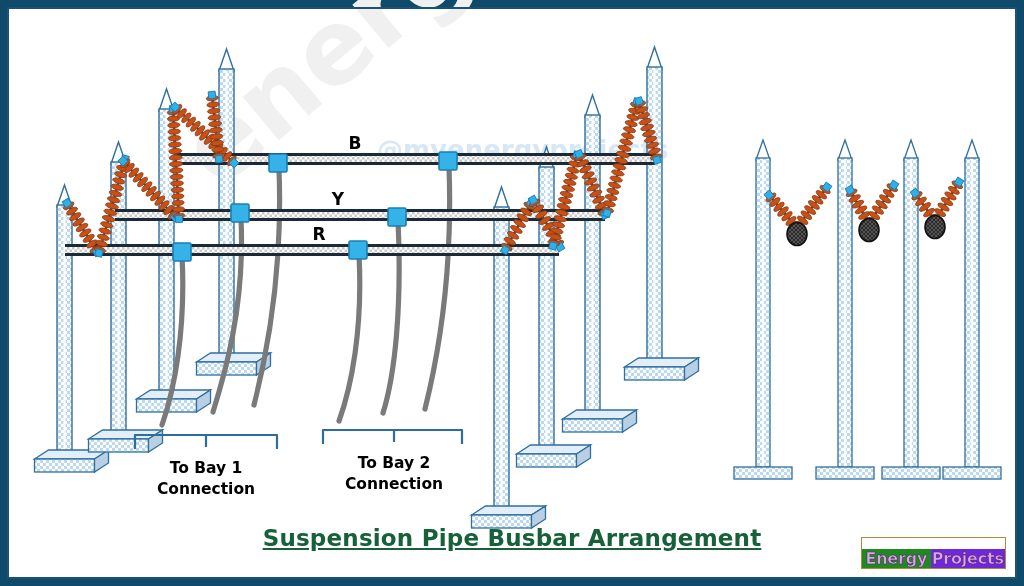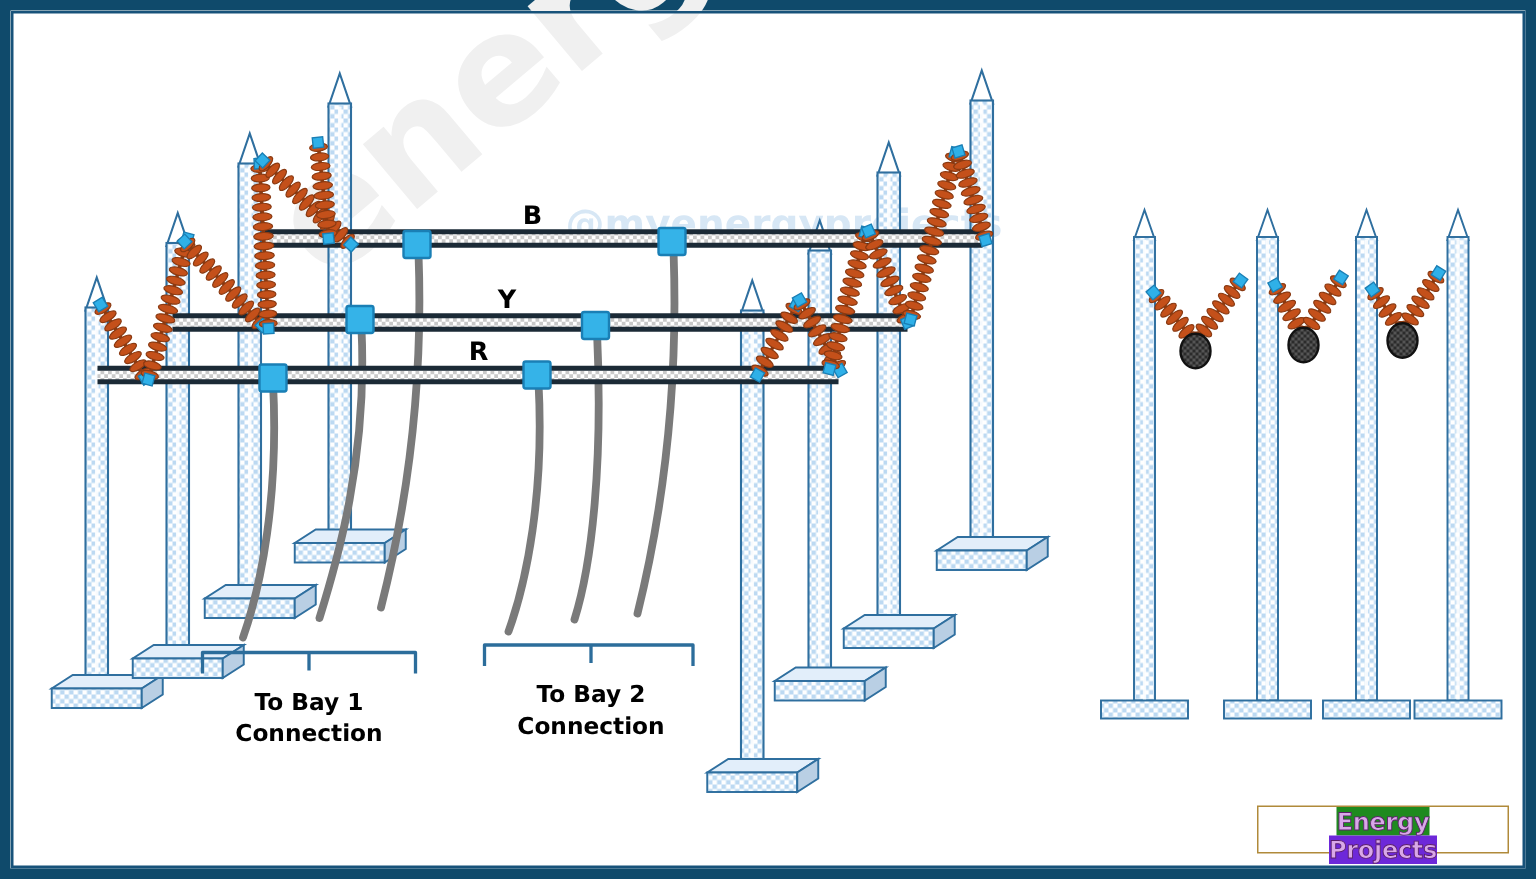--- a/index.html
+++ b/index.html
@@ -29,25 +29,24 @@
   .baylabel{
     font-family:"DejaVu Sans", sans-serif;
     font-size:15.5px;font-weight:bold;fill:#000;text-anchor:middle;
   }
   .phase{
     font-family:"DejaVu Sans", sans-serif;
     font-size:17px;font-weight:bold;fill:#000;text-anchor:middle;
   }
   #logo{
     position:absolute;right:11px;bottom:10px;
-    width:168px;height:32px;
+    width:145px;height:32px;
     border:1px solid #b08a3a;
-    display:flex;align-items:center;
+    display:flex;align-items:flex-end;
     box-sizing:border-box;
-    flex-direction:column;
   }
   #logo .lh{background:#1f8a1f;flex:0 0 48%;display:flex;align-items:center;justify-content:center;}
   #logo .rh{background:#6d28d9;flex:1 1 auto;display:flex;align-items:center;justify-content:center;}
   #logo span{
     font-family:"DejaVu Sans", sans-serif;
     font-size:16px;font-weight:bold;color:#d9a8e8;
     -webkit-text-stroke:0.6px #5a1f6a;
     letter-spacing:-0.2px;
   }
   .wm-small{
@@ -508,20 +507,21 @@
         <path d="M316 437 L316 423 L387 423 L387 435 M387 423 L455 423 L455 437" fill="none" stroke="#2c6d9b" stroke-width="2.2" stroke-linejoin="round"></path>
       </g>
     <g id="g-bay-labels">
         <text x="199" y="466" class="baylabel">To Bay 1</text>
         <text x="199" y="487" class="baylabel">Connection</text>
         <text x="387" y="461" class="baylabel">To Bay 2</text>
         <text x="387" y="482" class="baylabel">Connection</text>
       </g>
   </svg>
 
+  <div class="ttl">Suspension Pipe Busbar Arrangement</div>
 
   <div id="logo">
     <div class="lh">
       <span>Energy</span>
     </div>
     <div class="rh">
       <span>Projects</span>
     </div>
   </div>
 

